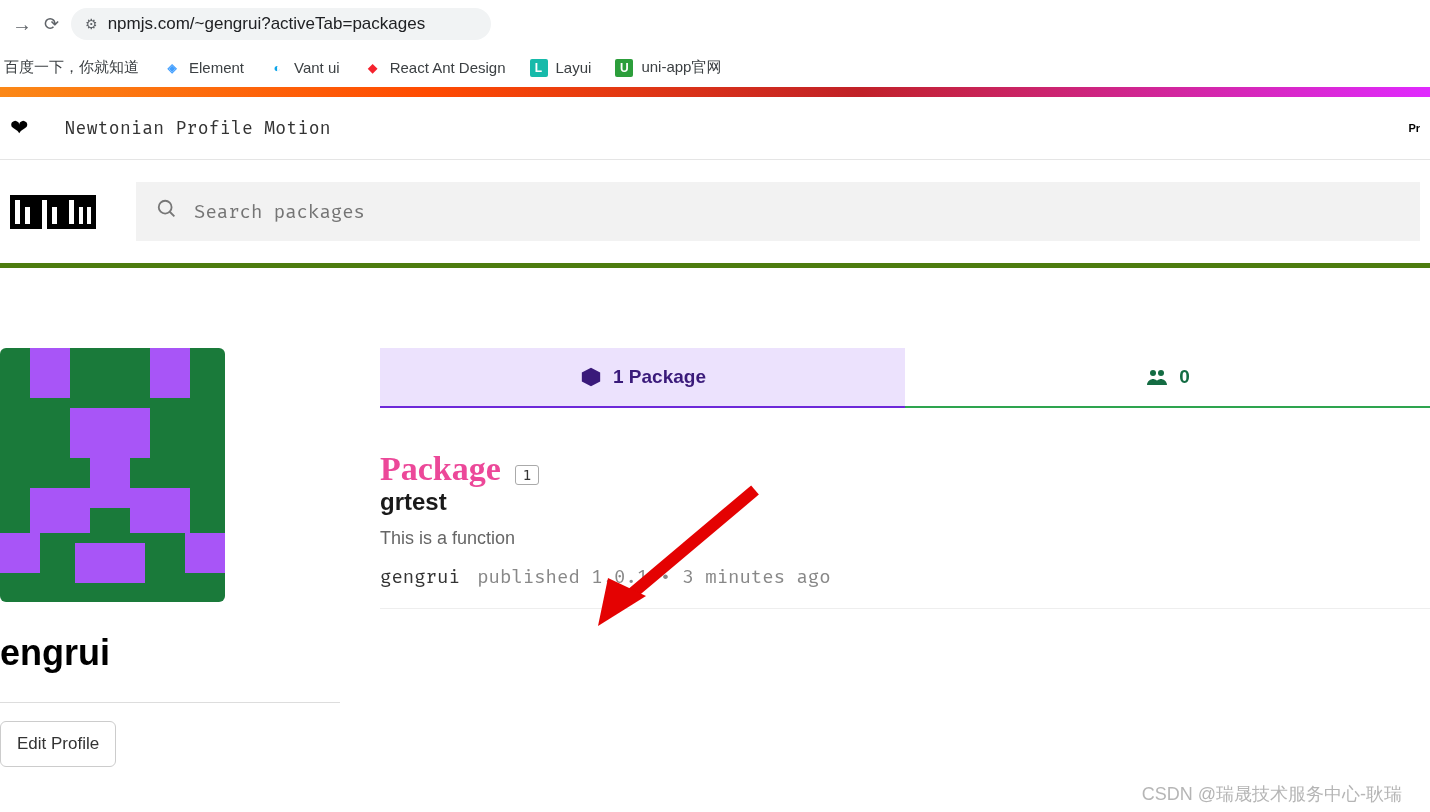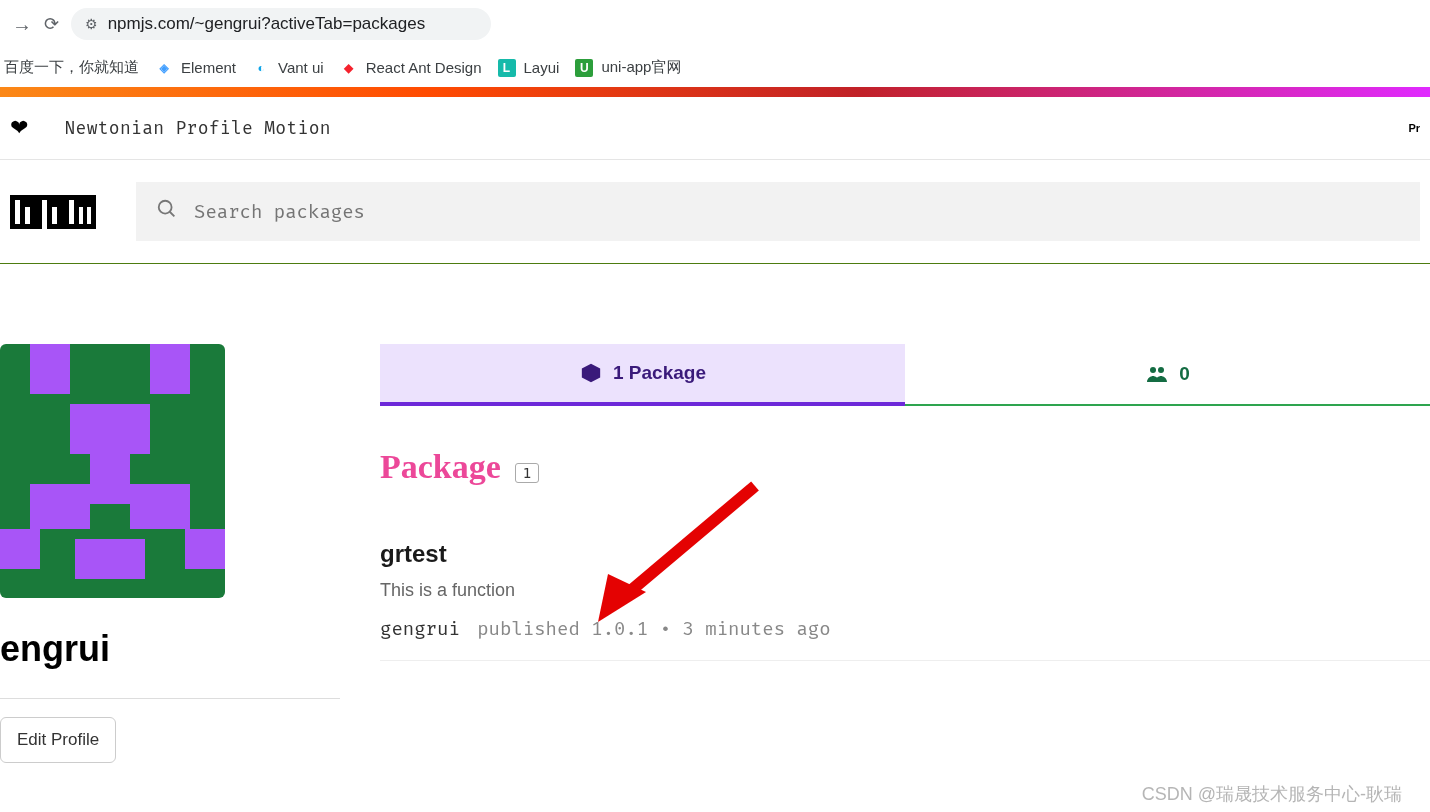--- a/index.html
+++ b/index.html
@@ -7,68 +7,68 @@
     
     
     .browser-bar { display: flex; align-items: center; padding: 8px 12px; gap: 12px; background: #fff; }
     .nav-arrow { font-size: 20px; color: #5f6368; cursor: pointer; }
     .reload-btn { font-size: 18px; color: #5f6368; cursor: pointer; }
     .url-bar { display: flex; align-items: center; gap: 10px; padding: 6px 14px; background: #f1f3f4; border-radius: 20px; flex: 0 0 auto; width: 420px; }
     .url-icon { font-size: 14px; color: #5f6368; }
     .url-text { font-size: 17px; color: #202124; }
     
     
-    .bookmarks-bar { display: flex; align-items: center; padding: 10px 4px; gap: 16px; background: #fff; }
+    .bookmarks-bar { display: flex; align-items: center; padding: 10px 4px; gap: 24px; background: #fff; }
     .bookmark { display: flex; align-items: center; gap: 8px; font-size: 15px; color: #3c4043; cursor: pointer; }
     .bm-icon { width: 18px; height: 18px; display: inline-flex; align-items: center; justify-content: center; border-radius: 2px; font-size: 12px; font-weight: bold; }
     .bm-element { color: #409eff; }
     .bm-vant { color: #0ea5e9; }
     .bm-react { color: #f5222d; }
     .bm-layui { background: #16baaa; color: #fff; width: 18px; }
     .bm-uniapp { background: #2c9e3b; color: #fff; width: 18px; }
     
     
     .gradient-bar { height: 10px; background: linear-gradient(90deg, #fb8817 0%, #ff4b01 30%, #c12127 60%, #e02aff 100%); }
     
     
     .npm-header { display: flex; align-items: center; justify-content: space-between; padding: 18px 10px 18px 10px; border-bottom: 1px solid #e5e5e5; }
     .npm-header-left { display: flex; align-items: center; gap: 36px; }
     .heart-icon { font-size: 22px; color: #000; }
     .tagline { font-size: 18px; color: #333; font-family: "Fira Mono", monospace; letter-spacing: 0.3px; }
     .header-pro { font-size: 11px; color: #000; font-weight: 600; }
     
     
-    .search-row { display: flex; align-items: center; padding: 22px 10px; gap: 40px; border-bottom: 1px solid #4d7c0f; }
+    .search-row { display: flex; align-items: center; padding: 22px 10px; gap: 40px; border-bottom: 5px solid #4d7c0f; }
     .npm-logo { font-family: sans-serif; }
     .npm-logo svg { display: block; }
     .search-box { flex: 1; display: flex; align-items: center; background: #f2f2f2; padding: 16px 20px; gap: 16px; }
     .search-icon { font-size: 20px; color: #888; }
     .search-input { border: none; background: transparent; font-size: 19px; color: #888; outline: none; flex: 1; font-family: "Fira Mono", Consolas, monospace; }
     
     
     .content-wrap { display: flex; padding-top: 80px; }
     .sidebar { width: 340px; padding-left: 0; }
     .avatar-wrap { width: 225px; height: 254px; border-radius: 6px; overflow: hidden; position: relative; }
     .avatar-svg { display: block; }
     .username { font-size: 36px; font-weight: 700; color: #000; margin-top: 30px; }
     .profile-divider { border: none; border-top: 1px solid #ddd; margin: 28px 0 18px 0; }
     .edit-profile-btn { display: inline-block; padding: 12px 16px; border: 1px solid #ccc; border-radius: 6px; font-size: 17px; color: #333; cursor: pointer; background: #fff; }
     
     .main-col { flex: 1; padding-left: 40px; }
     .tabs-row { display: flex; }
     .tab { flex: 1; display: flex; align-items: center; justify-content: center; gap: 10px; padding: 18px; font-size: 19px; font-weight: 600; cursor: pointer; border-bottom: 2px solid transparent; }
-    .tab.active { background: #ece2fd; color: #3a1a7a; border-bottom: 4px solid #6d28d9; }
+    .tab.active { background: #ece2fd; color: #3a1a7a; border-bottom: 2px solid #6d28d9; }
     .tab.orgs { color: #146c43; border-bottom: 2px solid #2ea44f; }
     .tab-count { font-size: 19px; }
     
     .section-head { display: flex; align-items: baseline; gap: 14px; margin-top: 42px; }
     .section-title { font-size: 34px; font-weight: 700; color: #ec4899; font-family: Georgia, serif; }
     .section-count { border: 1px solid #aaa; border-radius: 3px; padding: 1px 7px; font-size: 14px; color: #333; font-family: monospace; }
     
-    .pkg-item { margin-top: 54px; }
+    .pkg-item { }
     .pkg-name { font-size: 24px; font-weight: 600; color: #1a1a1a; }
     .pkg-desc { font-size: 18px; color: #666; margin-top: 12px; }
     .pkg-meta { font-size: 19px; margin-top: 16px; font-family: "Fira Mono", Consolas, monospace; color: #555; }
     .pkg-author { color: #333; margin-right: 6px; }
     .pkg-published, .pkg-version, .pkg-sep, .pkg-time { color: #888; }
     .pkg-divider { border: none; border-top: 1px solid #eee; margin-top: 20px; }
     
     
     .annotation-arrow { position: absolute; pointer-events: none; }
     

